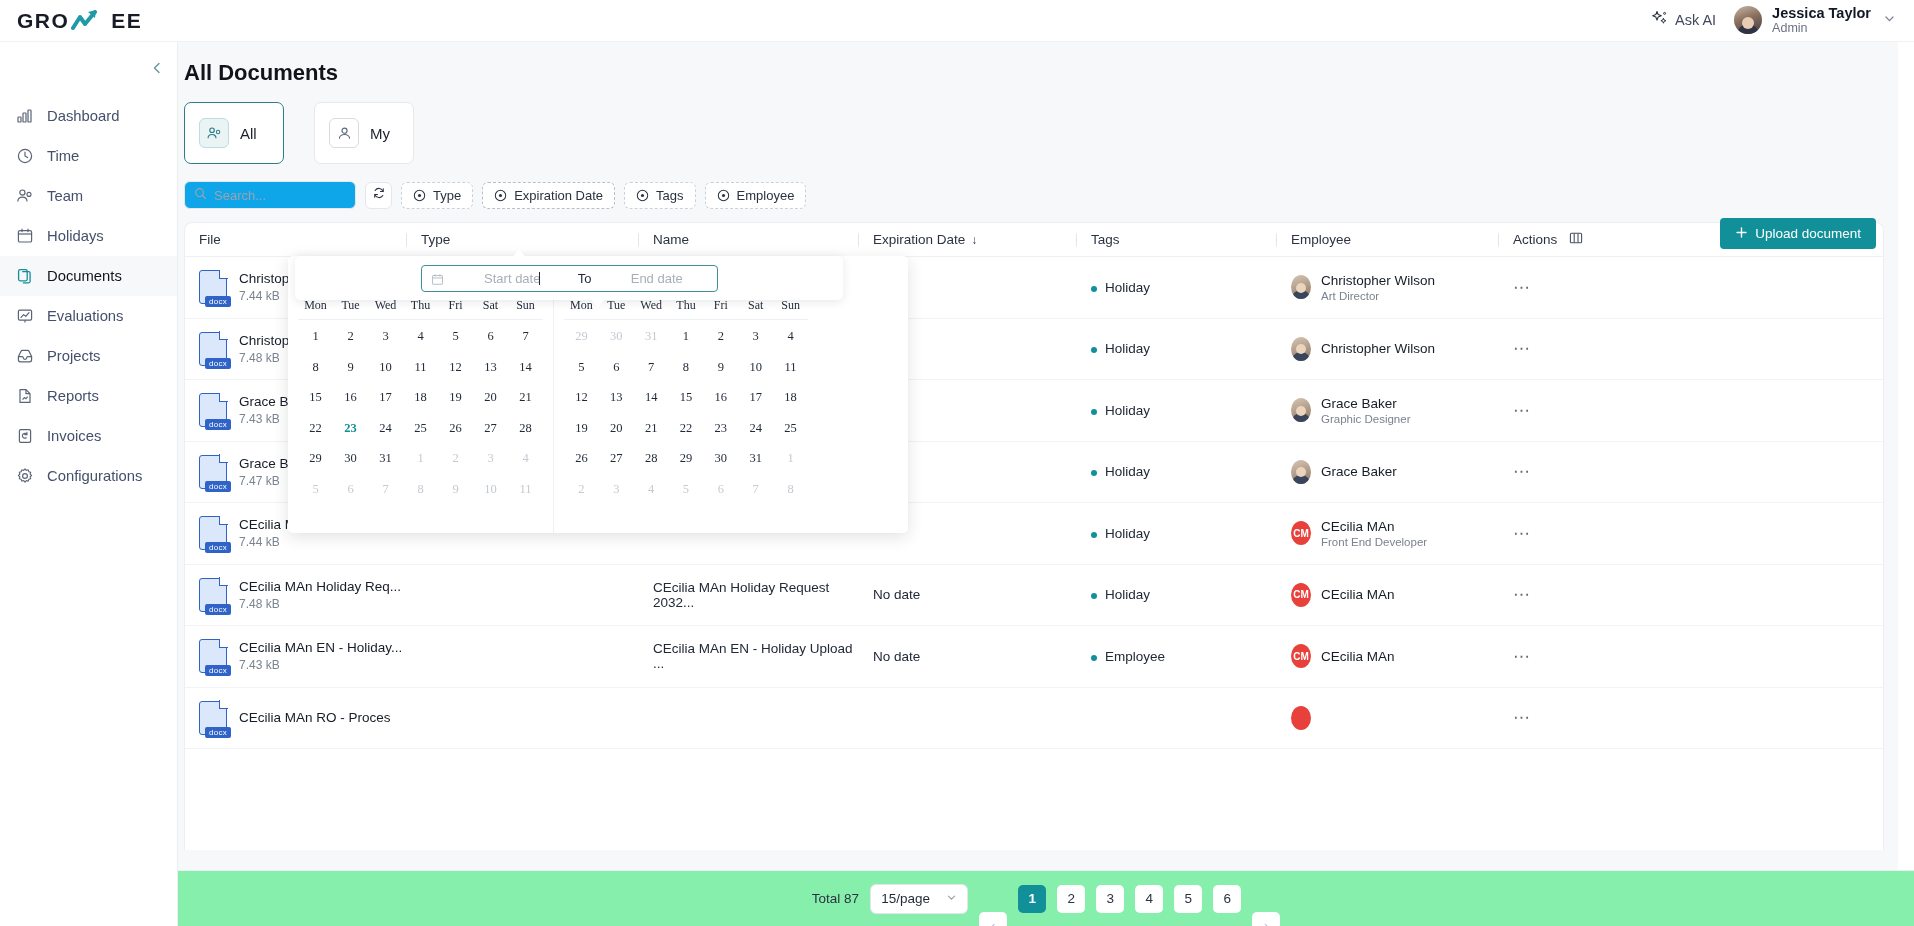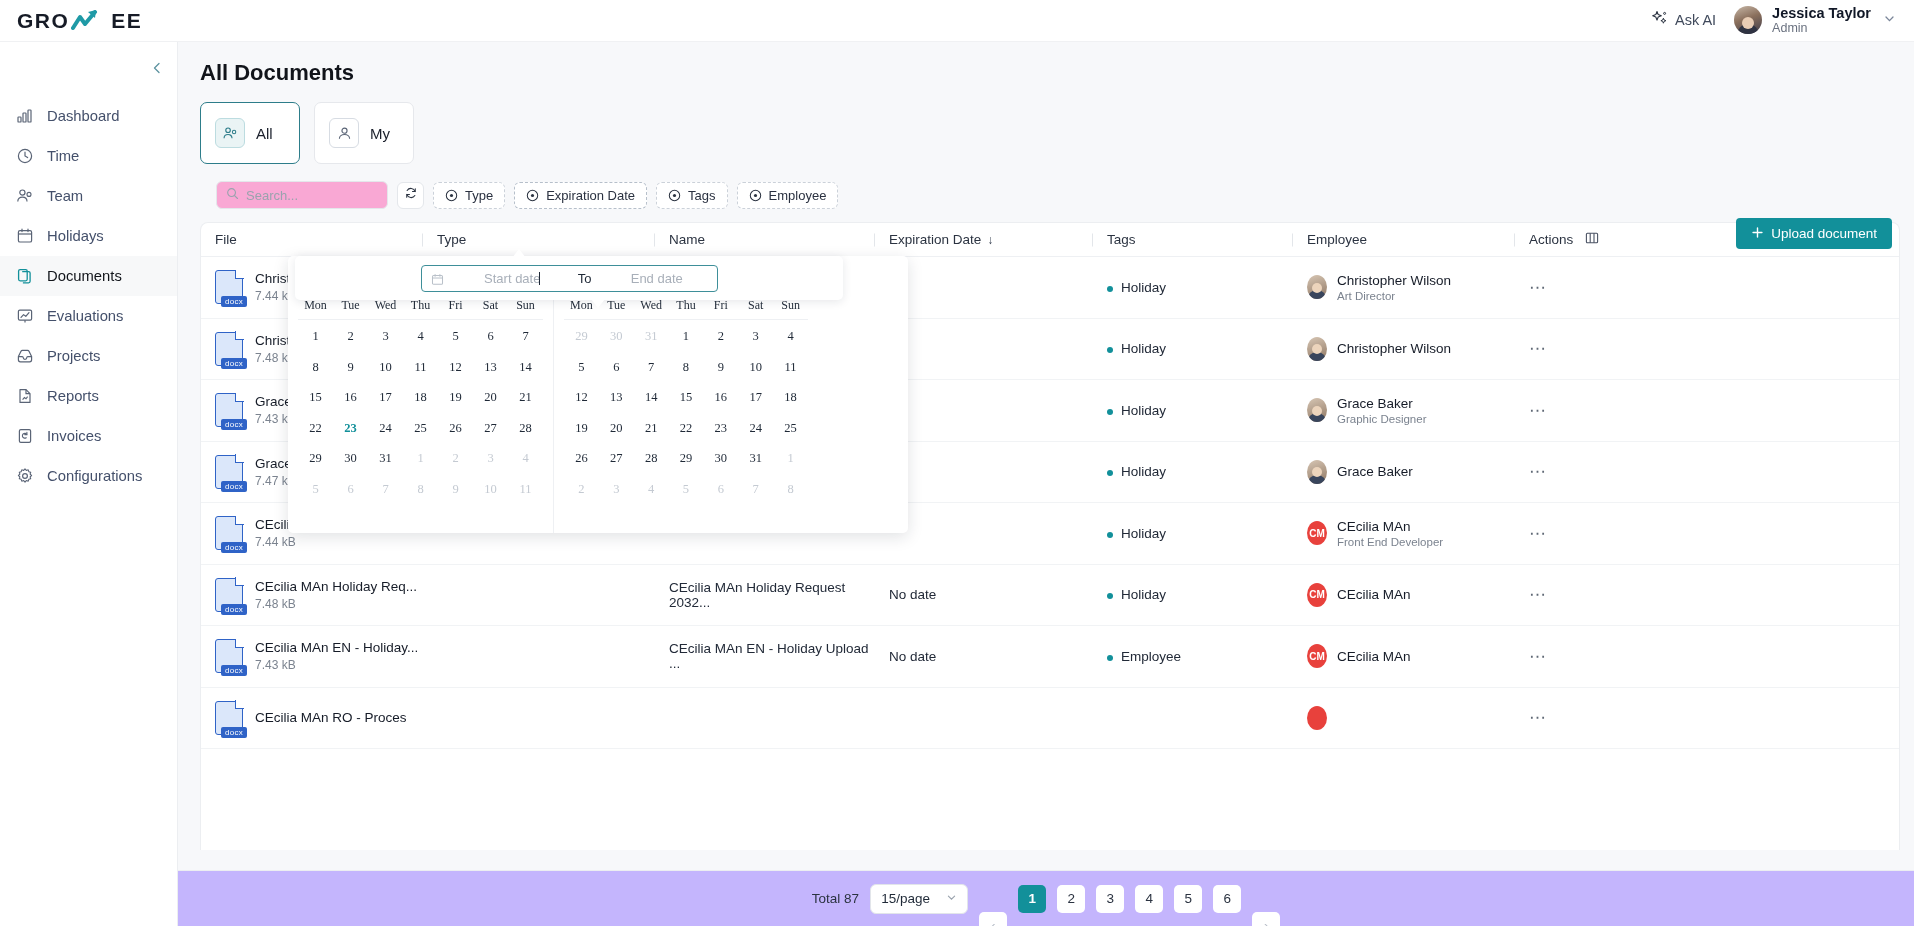--- a/index.html
+++ b/index.html
@@ -57,43 +57,43 @@
   .nav-item {
     display: flex; align-items: center; gap: 13px; height: 40px;
     padding-left: 16px; font-size: 14.8px; color: #44506b; cursor: pointer;
   }
   .nav-item.active { background: #f7f8f9; color: #11141a; font-weight: 500; }
   .nav-ico { width: 18px; height: 18px; display: flex; align-items: center; justify-content: center; flex: none; }
   .nav-ico svg { display:block; }
 
   
   .main {
-    position: absolute; top: 42px; left: 178px; width: 1736px; height: 884px;
+    position: absolute; top: 42px; left: 162px; width: 1736px; height: 884px;
     background: #f7f8fa;
   }
   .page-title { font-size: 22px; font-weight: 700; color: #11141a; margin: 18px 0 0 22px; }
 
-  .mode-tabs { display: flex; gap: 14px; margin: 16px 0 0 22px; }
+  .mode-tabs { display: flex; gap: 30px; margin: 16px 0 0 22px; }
   .mode-card {
     width: 100px; height: 62px; background: #fff; border: 1px solid #e6e8ec;
     border-radius: 7px; display: flex; align-items: center; gap: 11px;
     padding-left: 14px; cursor: pointer;
   }
   .mode-card.active { border: 1px solid #2d7d8a; }
   .mode-ico {
     width: 30px; height: 30px; border-radius: 6px; border: 1px solid #d7dce3;
     display: flex; align-items: center; justify-content: center; background: #fff;
   }
   .mode-card.active .mode-ico { background: #eaf4f5; border-color: #bcdce0; }
   .mode-label { font-size: 15px; color: #1a1f2b; }
 
   .toolbar { display: flex; align-items: center; gap: 9px; margin: 17px 0 0 22px; position: relative; }
   .search-box {
-    width: 172px; height: 28px; background: #f9a8d4; border: 1px solid #e4e7eb;
-    border-radius: 6px; display: flex; align-items: center; gap: 7px; padding: 0 9px; margin-left: 16px;
+    width: 172px; height: 28px; background: #0ea5e9; border: 1px solid #e4e7eb;
+    border-radius: 6px; display: flex; align-items: center; gap: 7px; padding: 0 9px;
   }
   .search-box input {
     border: none; outline: none; font-size: 13px; color: #1f2937; width: 100%;
     font-family: "Liberation Sans", sans-serif; background: transparent;
   }
   .search-box input::placeholder { color: #9aa3ae; }
   .icon-btn {
     width: 27px; height: 27px; background: #fff; border: 1px solid #e4e7eb;
     border-radius: 6px; display: flex; align-items: center; justify-content: center; cursor: pointer;
   }
@@ -163,21 +163,21 @@
   .emp-av.photo { background: linear-gradient(160deg,#d7c6b4,#8d7561); position: relative; overflow: hidden; }
   .emp-av.photo::after { content:''; position:absolute; left:50%; top:32%; transform:translateX(-50%); width:10px;height:10px;border-radius:50%;background:#ecd4bc; }
   .emp-av.photo::before { content:''; position:absolute; left:50%; bottom:-1px; transform:translateX(-50%); width:19px;height:10px;border-radius:9px 9px 0 0; background:#39455c; }
   .emp-name { font-size: 13.5px; color: #161c28; }
   .emp-role { font-size: 11.5px; color: #7b838f; margin-top: 2px; }
   .dots { color: #5f6875; font-size: 17px; letter-spacing: 1px; cursor: pointer; }
 
   
   .footer {
     position: absolute; left: 178px; bottom: 0; width: 1736px; height: 56px;
-    background: #c4b5fd; border-top: 1px solid #eceef1;
+    background: #86efac; border-top: 1px solid #eceef1;
     display: flex; align-items: center; justify-content: center; gap: 11px; z-index: 20;
   }
   .total { font-size: 13.5px; color: #2b3341; }
   .per-page {
     width: 98px; height: 30px; border: 1px solid #e2e5ea; border-radius: 6px;
     display: flex; align-items: center; justify-content: space-between;
     padding: 0 10px; font-size: 13.5px; color: #1f2937; cursor: pointer; background: #fff;
   }
   .pg {
     min-width: 28px; height: 28px; border-radius: 5px; display: flex;

